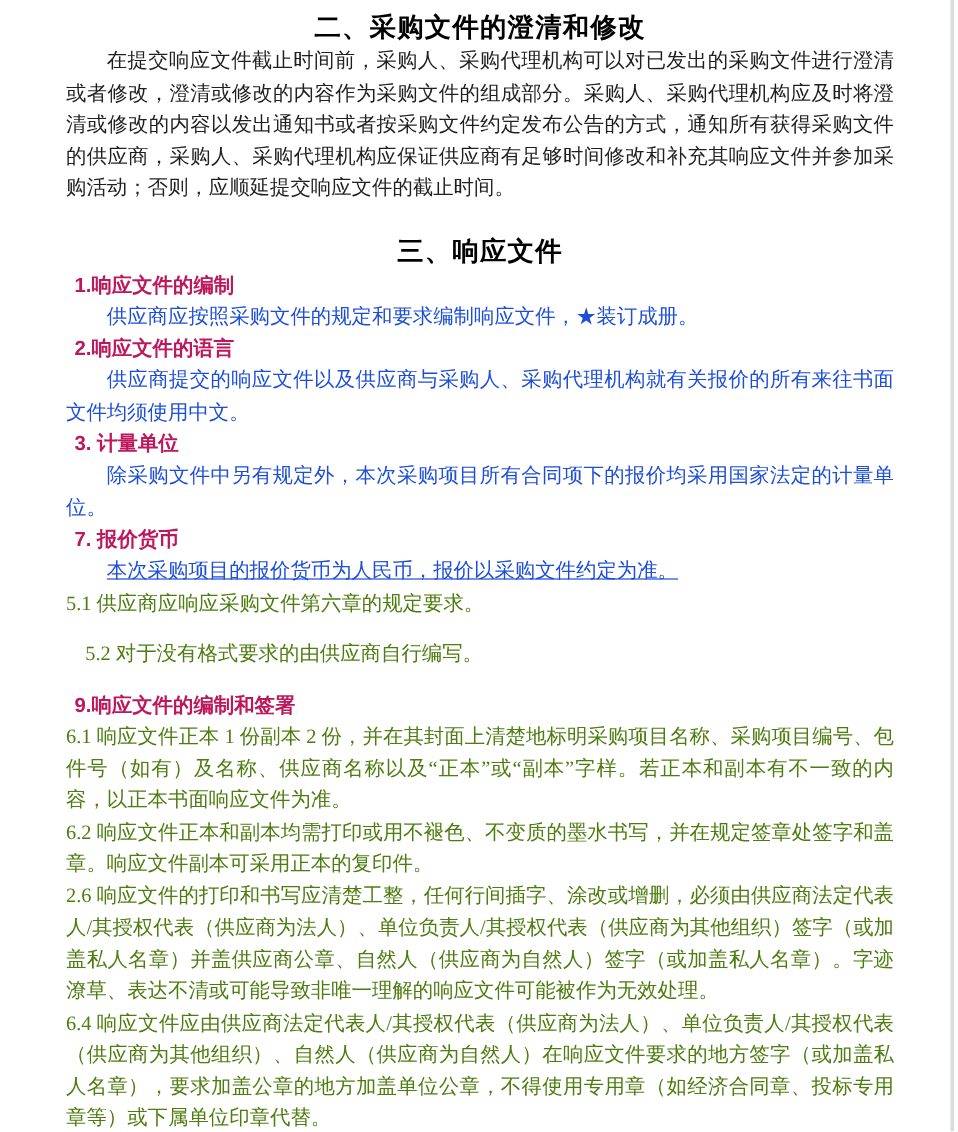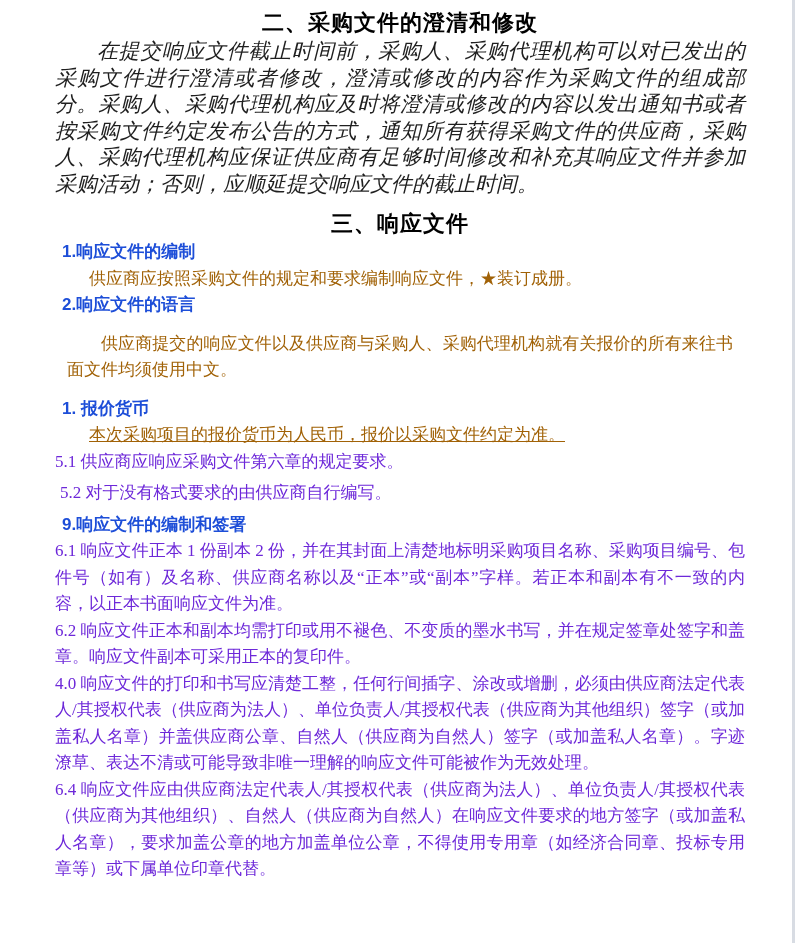--- a/index.html
+++ b/index.html
@@ -22,52 +22,51 @@
   .doc-title {
     font-family: "Liberation Sans", "DejaVu Sans", sans-serif;
     font-weight: bold;
     font-size: 22px;
     line-height: 30px;
     text-align: center;
     color: #000000;
     letter-spacing: 1px;
   }
   .title-2 {
-    margin-top: 12px;
+    margin-top: 24px;
   }
   .lead-para {
     margin-top: 24px;
-    font-size: 21px;
+    font-size: 17px;
     line-height: 26.5px;
     text-align: justify;
     text-indent: 2em;
     color: #1f1f1f;
-    font-style: italic;
   }
   .item-heading {
     font-family: "Liberation Sans", "DejaVu Sans", sans-serif;
     font-weight: bold;
     font-size: 17px;
     line-height: 26.5px;
-    color: #1d4ed8;
+    color: #be185d;
     padding-left: 7px;
     text-align: left;
   }
   .item-para {
     font-size: 17px;
     line-height: 26.5px;
     text-align: justify;
     text-indent: 2em;
-    color: #a16207;
+    color: #1d4ed8;
   }
   .clause {
     font-size: 17px;
     line-height: 26.5px;
     text-align: justify;
-    color: #6d28d9;
+    color: #4d7c0f;
   }
   .edge-line {
     position: absolute;
     top: 0;
     right: 3px;
     width: 3px;
     height: 943px;
     background: #d8dce3;
   }
 </style>
@@ -83,38 +82,42 @@
 
     <div class="doc-title title-2">三、响应文件</div>
 
     <div>
       <div class="item-heading">1.响应文件的编制</div>
       <p class="item-para" style="margin: 0px;">供应商应按照采购文件的规定和要求编制响应文件，★装订成册。</p>
     </div>
 
     <div>
       <div class="item-heading">2.响应文件的语言</div>
-      <p class="item-para" style="margin: 12px;">供应商提交的响应文件以及供应商与采购人、采购代理机构就有关报价的所有来往书面文件均须使用中文。</p>
+      <p class="item-para" style="margin: 0px;">供应商提交的响应文件以及供应商与采购人、采购代理机构就有关报价的所有来往书面文件均须使用中文。</p>
     </div>
 
+    <div>
+      <div class="item-heading">3. 计量单位</div>
+      <p class="item-para" style="margin: 0px;">除采购文件中另有规定外，本次采购项目所有合同项下的报价均采用国家法定的计量单位。</p>
+    </div>
 
     <div>
-      <div class="item-heading">1. 报价货币</div>
+      <div class="item-heading">7. 报价货币</div>
       <p class="item-para" style="margin: 0px; text-decoration: underline;">本次采购项目的报价货币为人民币，报价以采购文件约定为准。</p>
     </div>
 
     <div>
       <p class="clause" style="margin: 0px;">5.1 供应商应响应采购文件第六章的规定要求。</p>
-      <p class="clause" style="margin: 5px;">5.2 对于没有格式要求的由供应商自行编写。</p>
+      <p class="clause" style="margin: 16px;">5.2 对于没有格式要求的由供应商自行编写。</p>
     </div>
 
     <div>
       <div class="item-heading">9.响应文件的编制和签署</div>
       <p class="clause" style="margin: 0px;">6.1 响应文件正本 1 份副本 2 份，并在其封面上清楚地标明采购项目名称、采购项目编号、包件号（如有）及名称、供应商名称以及“正本”或“副本”字样。若正本和副本有不一致的内容，以正本书面响应文件为准。</p>
       <p class="clause" style="margin: 0px;">6.2 响应文件正本和副本均需打印或用不褪色、不变质的墨水书写，并在规定签章处签字和盖章。响应文件副本可采用正本的复印件。</p>
-      <p class="clause" style="margin: 0px;">4.0 响应文件的打印和书写应清楚工整，任何行间插字、涂改或增删，必须由供应商法定代表人/其授权代表（供应商为法人）、单位负责人/其授权代表（供应商为其他组织）签字（或加盖私人名章）并盖供应商公章、自然人（供应商为自然人）签字（或加盖私人名章）。字迹潦草、表达不清或可能导致非唯一理解的响应文件可能被作为无效处理。</p>
+      <p class="clause" style="margin: 0px;">2.6 响应文件的打印和书写应清楚工整，任何行间插字、涂改或增删，必须由供应商法定代表人/其授权代表（供应商为法人）、单位负责人/其授权代表（供应商为其他组织）签字（或加盖私人名章）并盖供应商公章、自然人（供应商为自然人）签字（或加盖私人名章）。字迹潦草、表达不清或可能导致非唯一理解的响应文件可能被作为无效处理。</p>
       <p class="clause" style="margin: 0px;">6.4 响应文件应由供应商法定代表人/其授权代表（供应商为法人）、单位负责人/其授权代表（供应商为其他组织）、自然人（供应商为自然人）在响应文件要求的地方签字（或加盖私人名章），要求加盖公章的地方加盖单位公章，不得使用专用章（如经济合同章、投标专用章等）或下属单位印章代替。</p>
     </div>
 
   </div>
 
   <div class="edge-line"></div>
 </div>
 
 </body></html>

